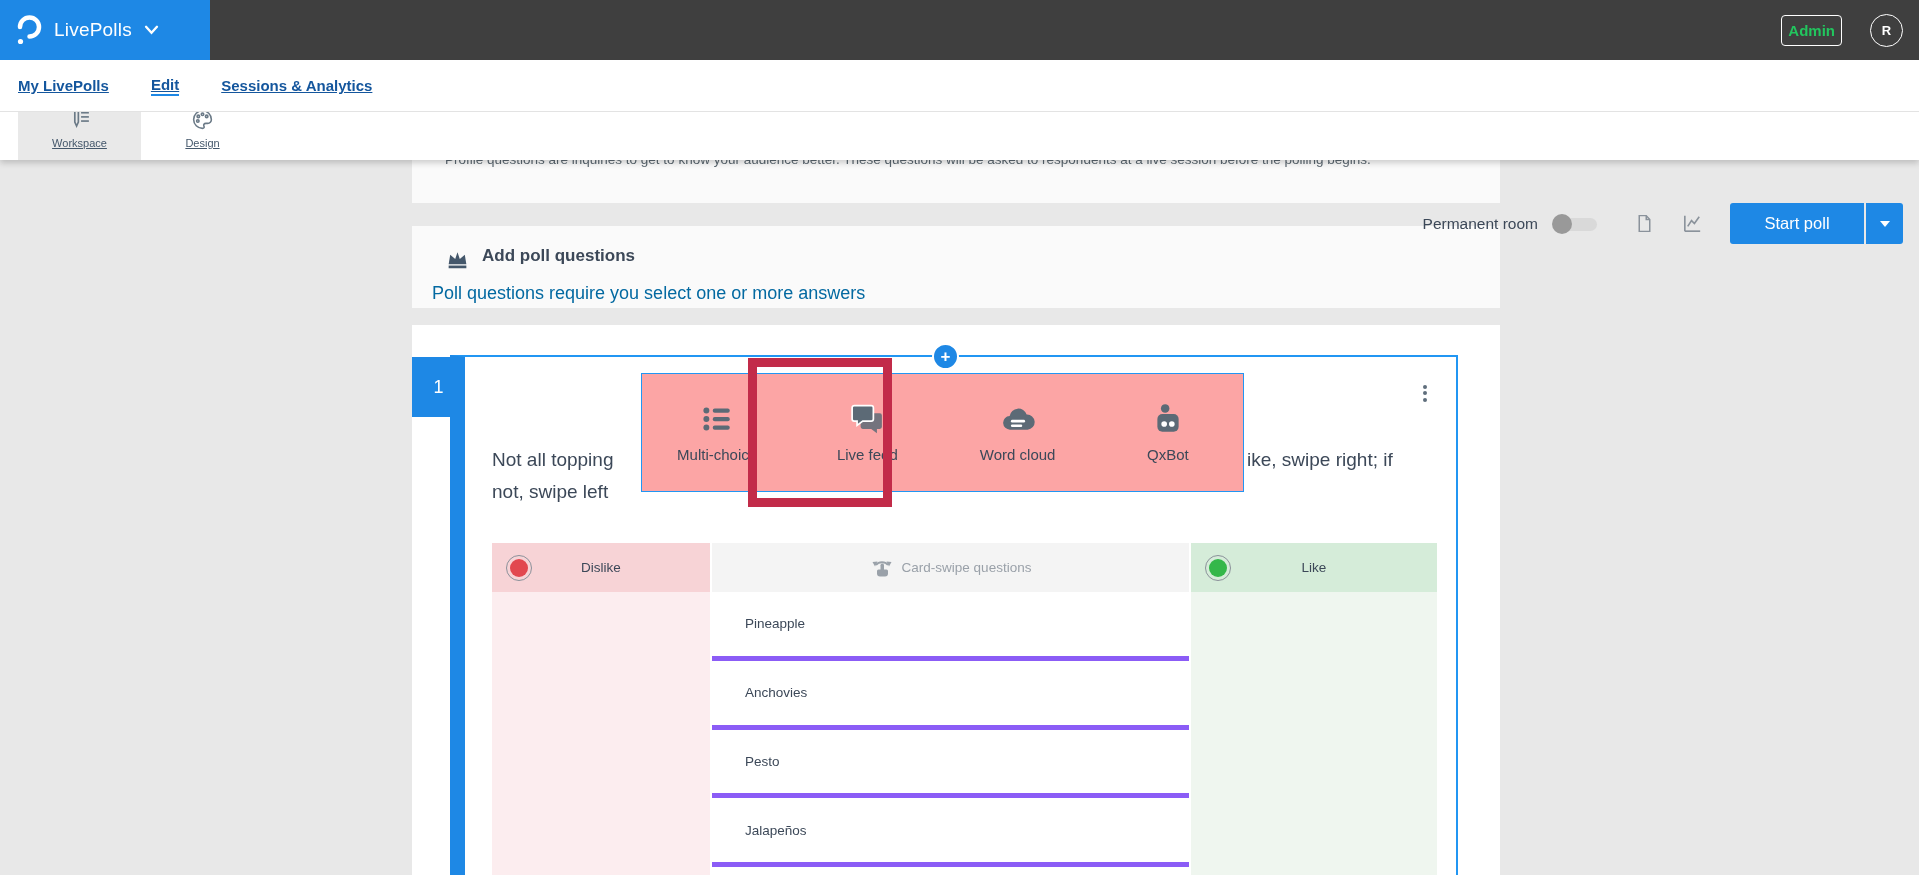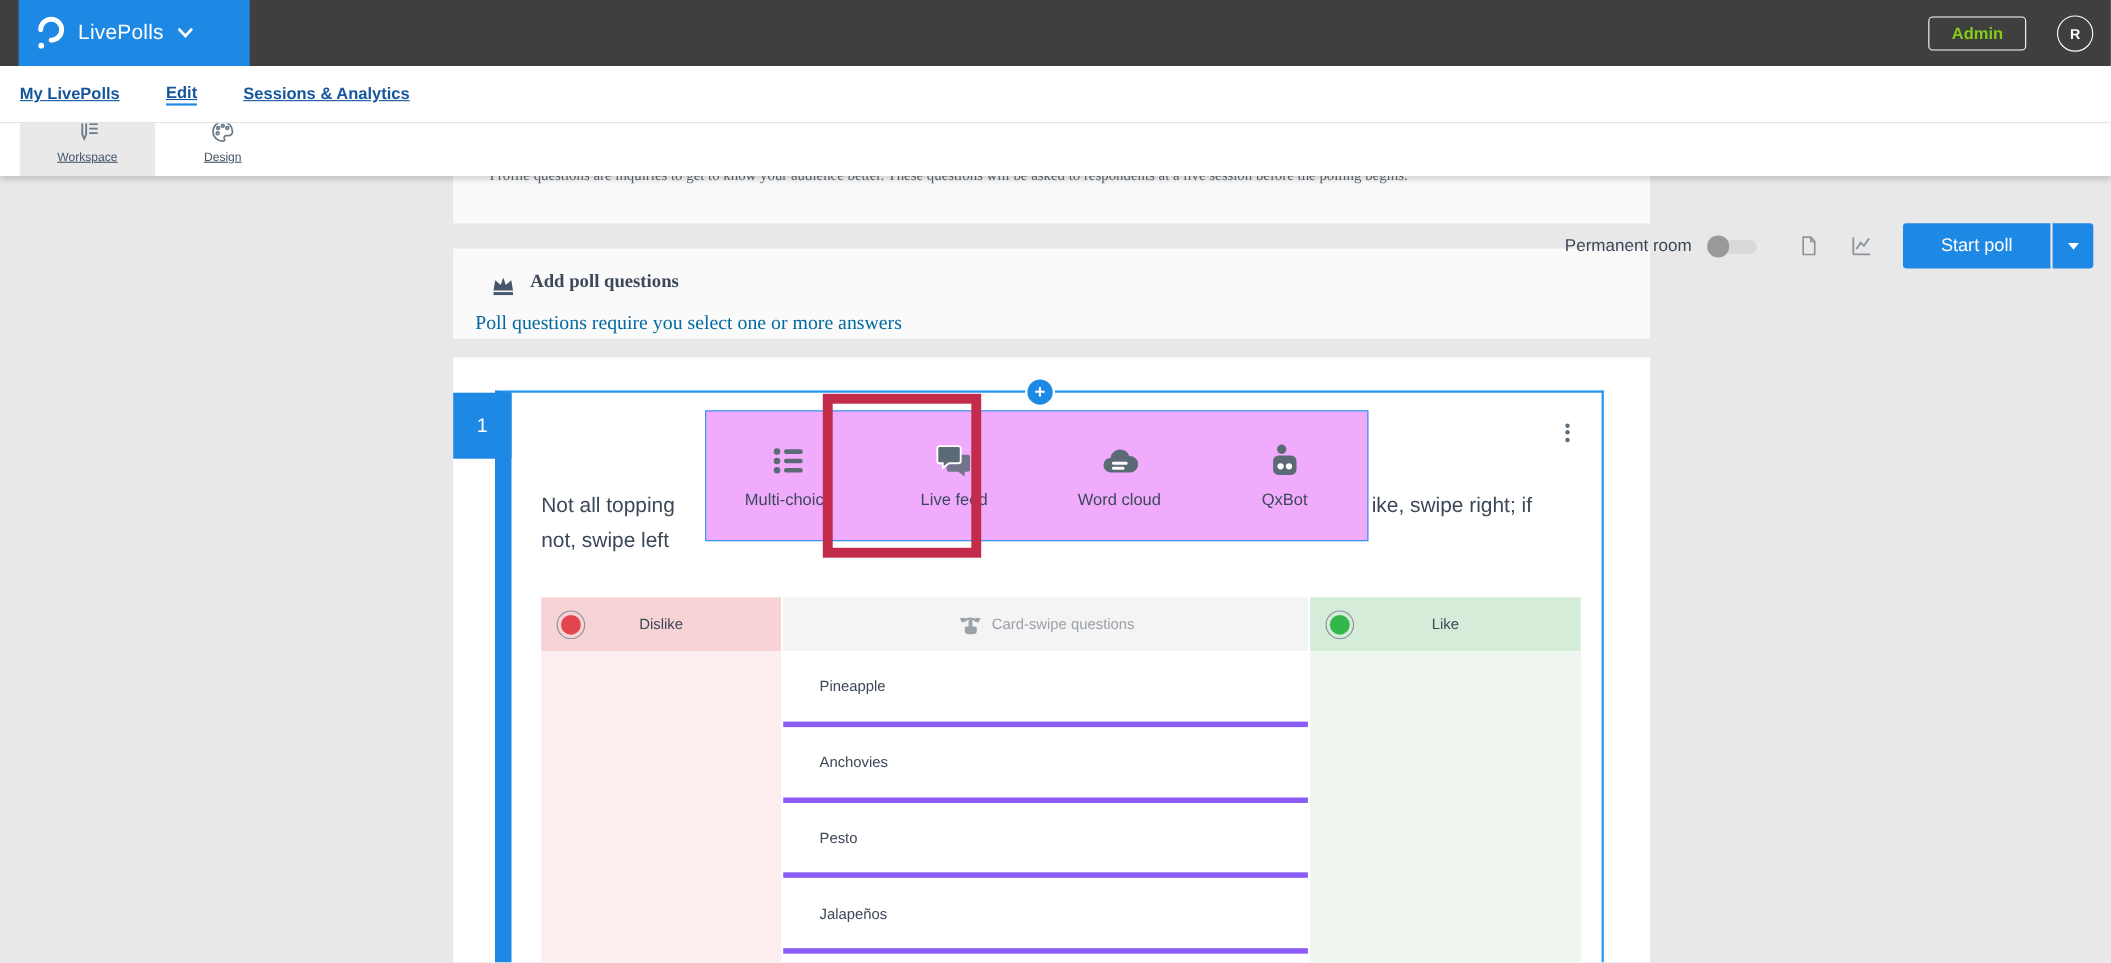--- a/index.html
+++ b/index.html
@@ -1,25 +1,25 @@
 <!DOCTYPE html>
 <html><head>
 <meta charset="utf-8">
 <style>
   * { margin:0; padding:0; box-sizing:border-box; }
   html,body { width:1919px; height:875px; overflow:hidden; }
   body { font-family:"Liberation Sans", sans-serif; background:#e8e8e8; position:relative; }
 
   
   .top-header { position:absolute; left:0; top:0; width:1919px; height:60px; background:#3f3f3f; z-index:20; }
-  .logo-block { position:absolute; left:0; top:0; width:210px; height:60px; background:#1e88e5; display:flex; align-items:center; padding-left:16px; gap:12px; cursor:pointer;margin-left:17px; }
+  .logo-block { position:absolute; left:0; top:0; width:210px; height:60px; background:#1e88e5; display:flex; align-items:center; padding-left:16px; gap:12px; cursor:pointer; }
   .logo-mark { width:26px; height:32px; display:flex; }
   .app-title { color:#fff; font-size:19px; letter-spacing:.2px; }
   .hdr-right { position:absolute; right:16px; top:0; height:60px; display:flex; align-items:center; gap:28px; }
-  .admin-btn { border:1.5px solid #fff; border-radius:4px; color:#84cc16; font-size:15px; font-weight:bold; padding:6px 20px; background:transparent; cursor:pointer; }
+  .admin-btn { border:1.5px solid #fff; border-radius:4px; color:#22c55e; font-size:15px; font-weight:bold; padding:6px 6px; background:transparent; cursor:pointer; }
   .avatar { width:33px; height:33px; border:1.5px solid #fff; border-radius:50%; color:#fff; font-size:13px; font-weight:bold; display:flex; align-items:center; justify-content:center; }
 
   
   .nav-bar { position:absolute; left:0; top:60px; width:1919px; height:52px; background:#fff; z-index:19; display:flex; align-items:center; gap:42px; padding-left:18px; border-bottom:1px solid #e3e3e3; }
   .nav-link { color:#14569d; font-size:15px; font-weight:bold; text-decoration:underline; cursor:pointer; }
   .nav-link.active { border-bottom:2px solid #1e88e5; padding-bottom:1px; }
 
   
   .toolbar { position:absolute; left:0; top:96px; width:1919px; height:64px; background:#fff; z-index:18; box-shadow:0 3px 6px rgba(0,0,0,.18); }
   .tool-tab { position:absolute; top:0; height:64px; width:123px; display:flex; flex-direction:column; align-items:center; justify-content:center; gap:5px; cursor:pointer; }
@@ -29,42 +29,42 @@
   .perm-label { font-size:15.5px; color:#3c4858; margin-right:14px; }
   .toggle { position:relative; width:46px; height:20px; margin-right:36px; cursor:pointer; }
   .toggle .track { position:absolute; left:5px; top:4px; width:40px; height:13px; border-radius:7px; background:#d9d9d9; }
   .toggle .knob { position:absolute; left:0; top:0; width:20px; height:20px; border-radius:50%; background:#999; }
   .tb-icon { margin-right:26px; cursor:pointer; display:flex; }
   .start-poll { display:flex; height:41px; }
   .start-main { background:#1e88e5; color:#fff; font-size:16.5px; width:134px; display:flex; align-items:center; justify-content:center; border-radius:3px 0 0 3px; cursor:pointer; }
   .start-arrow { background:#1e88e5; width:37px; margin-left:2px; display:flex; align-items:center; justify-content:center; border-radius:0 3px 3px 0; cursor:pointer; }
 
   
-  .sec { position:absolute; left:412px; width:1088px; background:#fafafa;font-family:Liberation Serif, serif; }
+  .sec { position:absolute; left:412px; width:1088px; background:#fafafa; }
   .sec-profile { top:160px; height:43px; }
   .profile-text { position:absolute; left:33px; top:-10px; width:1016px; font-size:13.5px; line-height:20px; color:#5b6770; }
   .sec-addpoll { top:226px; height:82px; }
   .crown { position:absolute; left:33px; top:21px; display:flex; }
   .addpoll-title { position:absolute; left:70px; top:20px; font-size:17px; font-weight:bold; color:#3c4858; }
   .addpoll-sub { position:absolute; left:20px; top:57px; font-size:18px; color:#0369a1; }
   .sec-white { top:325px; height:550px; background:#fff; }
 
   
   .q-card { position:absolute; left:450px; top:355px; width:1008px; height:520px; background:#fff; border-top:2px solid #2196f3; border-right:2px solid #2196f3; border-left:15px solid #1e88e5; z-index:2; }
   .q-badge { position:absolute; left:412px; top:357px; width:53px; height:60px; background:#1e88e5; color:#fff; font-size:18px; display:flex; align-items:center; justify-content:center; z-index:3; }
   .plus-btn { position:absolute; left:932px; top:343px; width:27px; height:27px; background:#1e88e5; border:2px solid #fff; border-radius:50%; color:#fff; font-size:17px; font-weight:bold; display:flex; align-items:center; justify-content:center; z-index:5; cursor:pointer; line-height:1; }
   .kebab { position:absolute; left:1416px; top:380px; width:18px; height:26px; display:flex; flex-direction:column; align-items:center; justify-content:center; gap:2.5px; cursor:pointer; z-index:3; }
   .kebab i { width:4px; height:4px; border-radius:50%; background:#5f6e7c; }
   .q-text { position:absolute; font-size:19px; color:#3c4858; z-index:2; white-space:nowrap; }
   .q-text-l  { left:492px; top:449px; }
   .q-text-r  { left:1247px; top:449px; }
   .q-text-l2 { left:492px; top:481px; }
 
   
-  .type-popup { position:absolute; left:641px; top:373px; width:603px; height:119px; background:#f0abfc; border:1px solid #2196f3; z-index:4; display:flex; }
+  .type-popup { position:absolute; left:641px; top:373px; width:603px; height:119px; background:#fca5a5; border:1px solid #2196f3; z-index:4; display:flex; }
   .type-cell { flex:1; display:flex; flex-direction:column; align-items:center; justify-content:center; gap:10px; cursor:pointer; color:#5c6a76; }
   .type-cell .tc-label { font-size:15px; color:#3c4858; }
   .type-cell.selected { background:#ececec; color:#1d4796; }
   .type-cell.selected .tc-label { color:#1d4796; font-weight:bold; }
   .red-box { position:absolute; left:748px; top:358px; width:144px; height:149px; border:9px solid #c22b49; z-index:6; pointer-events:none; }
 
   
   .swipe-hd { position:absolute; top:543px; height:49px; display:flex; align-items:center; z-index:2; }
   .hd-dislike { left:492px; width:218px; background:#f7d3d6; }
   .hd-center  { left:712px; width:477px; background:#f4f4f4; justify-content:center; gap:8px; }

